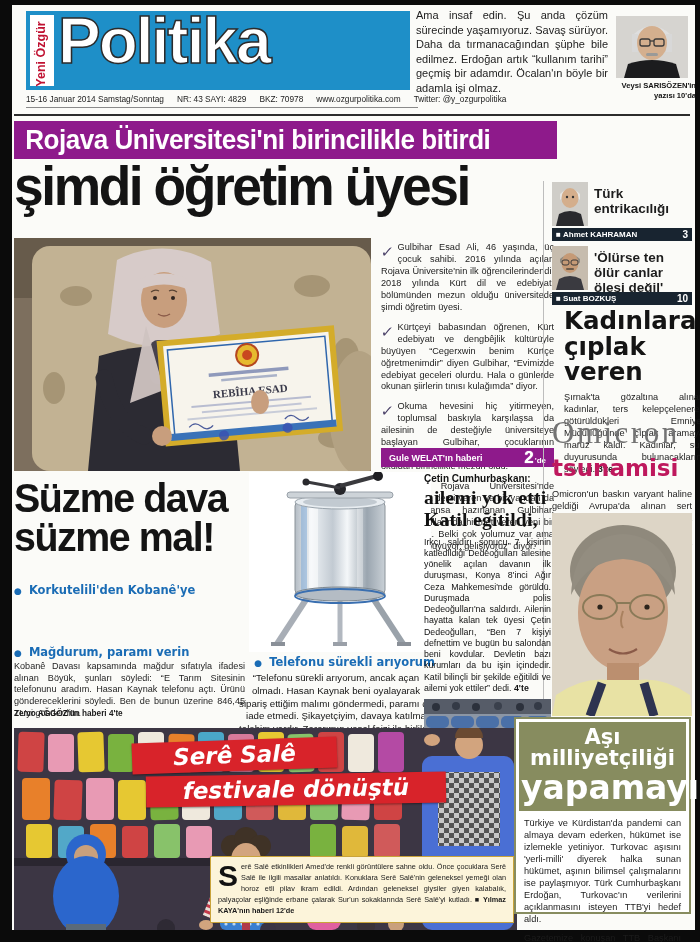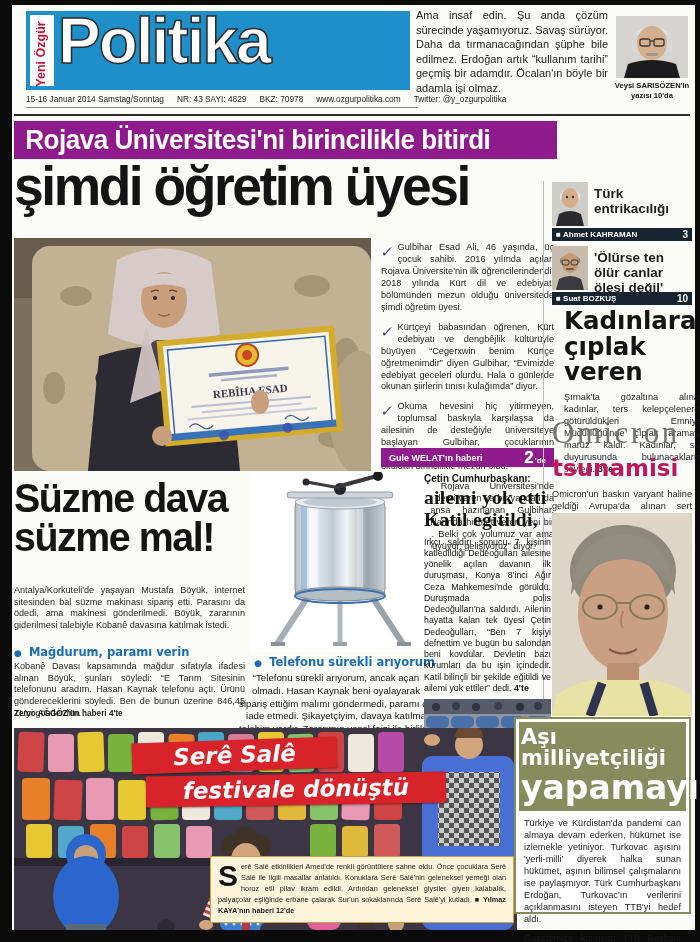--- a/index.html
+++ b/index.html
@@ -19,21 +19,21 @@
        border-bottom:1px solid #8a8a8a;padding-bottom:3px;white-space:nowrap;}
   .masthead-rule{left:2px;top:109px;width:676px;height:2px;background:#2c2c2c;}
 
   
   .ocalan{left:404px;top:3px;width:274px;height:104px;}
   .ocalan-title{width:192px;font-family:"DejaVu Sans",sans-serif;font-size:23px;font-weight:bold;
        color:#b0112e;text-align:center;line-height:1.04;letter-spacing:-0.5px;}
   .ocalan-body{width:192px;font-size:11px;text-align:justify;color:#222;line-height:1.32;}
   .ocalan-photo{position:absolute;right:2px;top:8px;width:72px;height:62px;}
   .ocalan-author{position:absolute;right:-6px;top:73px;width:88px;font-size:7.6px;font-weight:bold;
-       text-align:center;line-height:1.3;color:#111;}
+       text-align:right;line-height:1.3;color:#111;}
 
   
   .banner{left:2px;top:116px;width:543px;height:38px;background:#8e1a8b;overflow:hidden;}
   .banner span{display:inline-block;padding:3px 0 0 12px;font-size:28px;font-weight:bold;color:#fff;
        letter-spacing:-0.5px;transform:scaleX(.93);transform-origin:left;}
   .lead-headline{left:2px;top:154px;font-size:55px;font-weight:bold;color:#141414;letter-spacing:-2.5px;
        transform:scaleX(.97);transform-origin:left;line-height:1;}
   .main-photo{left:2px;top:233px;width:357px;height:233px;overflow:hidden;}
   .bullets{left:369px;top:237px;width:173px;}
   .bullet{margin-bottom:8px;overflow:hidden;}
@@ -92,21 +92,21 @@
   .ribbon{position:absolute;background:#d8232a;color:#fff;font-family:"DejaVu Sans",sans-serif;
        font-style:italic;font-weight:bold;text-align:center;box-shadow:0 1px 2px rgba(0,0,0,.4);}
   .ribbon1{left:118px;top:12px;width:205px;height:31px;font-size:23px;transform:rotate(-2deg);line-height:31px;}
   .ribbon2{left:132px;top:46px;width:300px;height:31px;font-size:23px;transform:rotate(-1deg);line-height:31px;}
   .fest-caption{position:absolute;left:196px;bottom:7px;width:288px;background:#fcf4da;
        border:1px solid #c9a33a;padding:5px 7px;font-size:7.3px;line-height:1.5;color:#1a1a1a;text-align:justify;}
   .dropcap{float:left;font-size:30px;font-weight:bold;line-height:.82;margin:2px 3px 0 0;color:#111;}
   .fest-byline{font-weight:bold;}
 
   .asi{left:502px;top:712px;width:177px;height:197px;border:2px solid #878c5f;background:#fff;box-sizing:border-box;}
-  .asi-head{margin:3px;background:#878c5f;color:#fff;padding:5px 2px 7px;}
+  .asi-head{margin:3px;background:#878c5f;color:#fff;text-align:center;padding:5px 2px 7px;}
   .asi-t1{font-family:"DejaVu Sans",sans-serif;font-size:21px;font-weight:bold;line-height:1;}
   .asi-t2{font-family:"DejaVu Sans",sans-serif;font-size:33px;font-weight:bold;line-height:1;margin-top:2px;}
   .asi-body{padding:4px 8px 0;font-size:9.2px;line-height:1.3;color:#1c1c1c;text-align:justify;}
   .asi-body + .asi-body{padding-top:7px;}
 </style>
 </head>
 <body>
 
 <div class="page">
 
@@ -300,21 +300,24 @@
     <path d="M0,203 L4,182 Q30,164 56,167 L86,167 Q112,164 138,182 L140,203 Z" fill="#e8e2a4"></path>
     <path d="M50,170 L38,203" stroke="#2e3450" stroke-width="9"></path>
     <path d="M92,170 L102,203" stroke="#2e3450" stroke-width="9"></path>
   </svg>
 
   <div class="abs suzme-headline">
     <div>Süzme dava</div>
     <div>süzme mal!</div>
   </div>
   <div class="abs subsec" style="top:578px;">
-    <div class="subbody">Antalya/Korkuteli'de yaşayan Mustafa Böyük, internet sitesinden bal süzme makinası sipariş etti. Parasını da ödedi, ama makinesi gönderilmedi. Böyük, zararının giderilmesi talebiyle Kobanê davasına katılmak istedi.</div>
+    <div class="subhead">
+      <span class="dot">●</span>
+      <span>Korkutelili'den Kobanê'ye</span>
+    </div>
   </div>
   <div class="abs subsec" style="top:640px;">
     <div class="subhead">
       <span class="dot">●</span>
       <span>Mağdurum, paramı verin</span>
     </div>
     <div class="subbody">Kobanê Davası kapsamında mağdur sıfatıyla ifadesi alınan Böyük, şunları söyledi: “E Tarım Sitesinin telefonunu aradım. Hasan Kaynak telefonu açtı. Ürünü göndereceklerini söyledi. Ben de bunun üzerine 846,45 TL'yi gönderdim.</div>
   </div>
   <div class="abs suzme-byline">Zemo AĞGÖZ'ün haberi 4'te</div>
 

